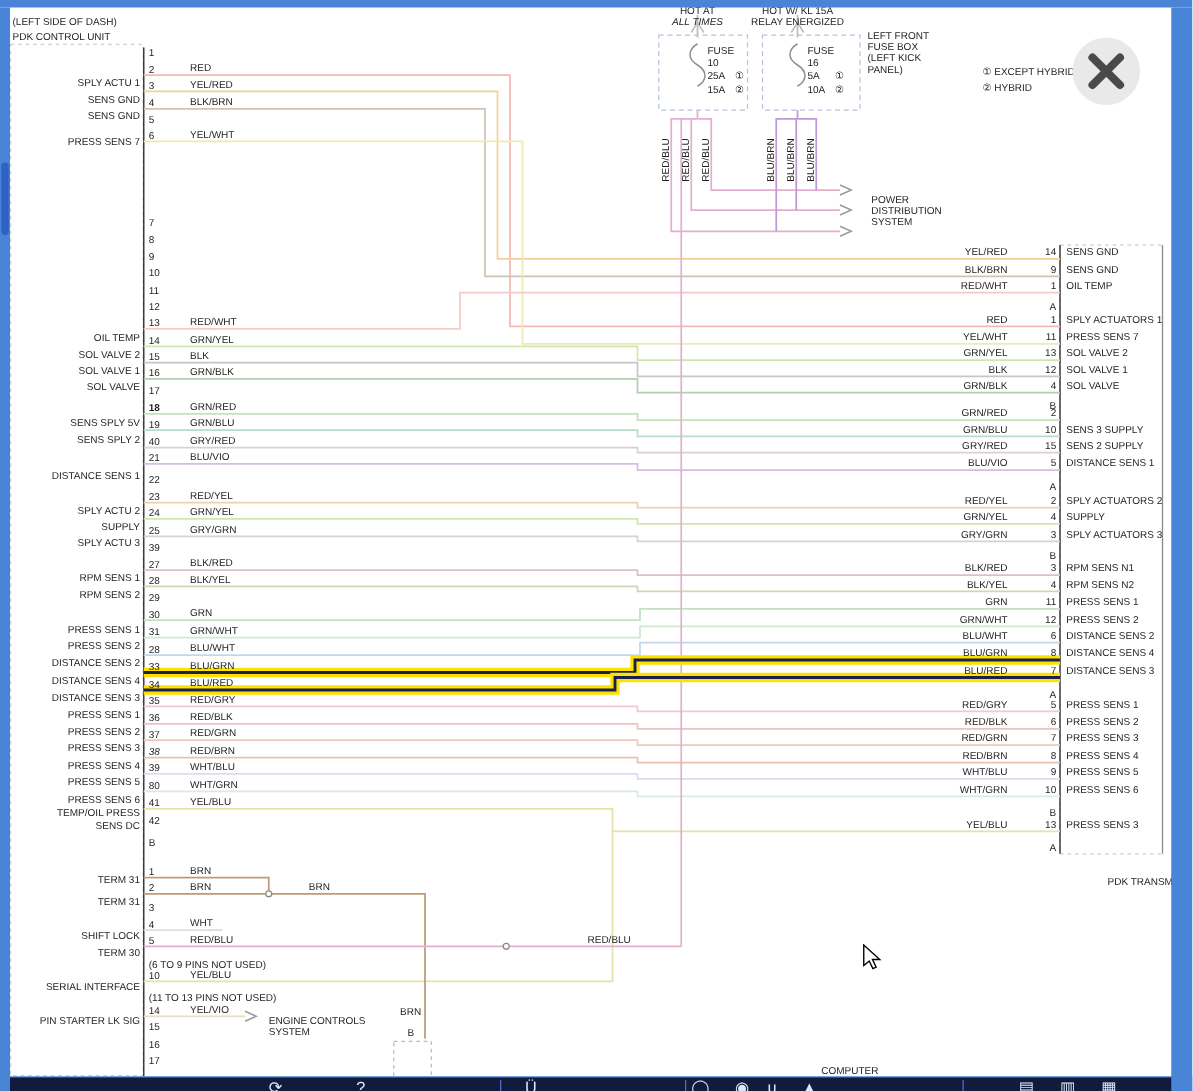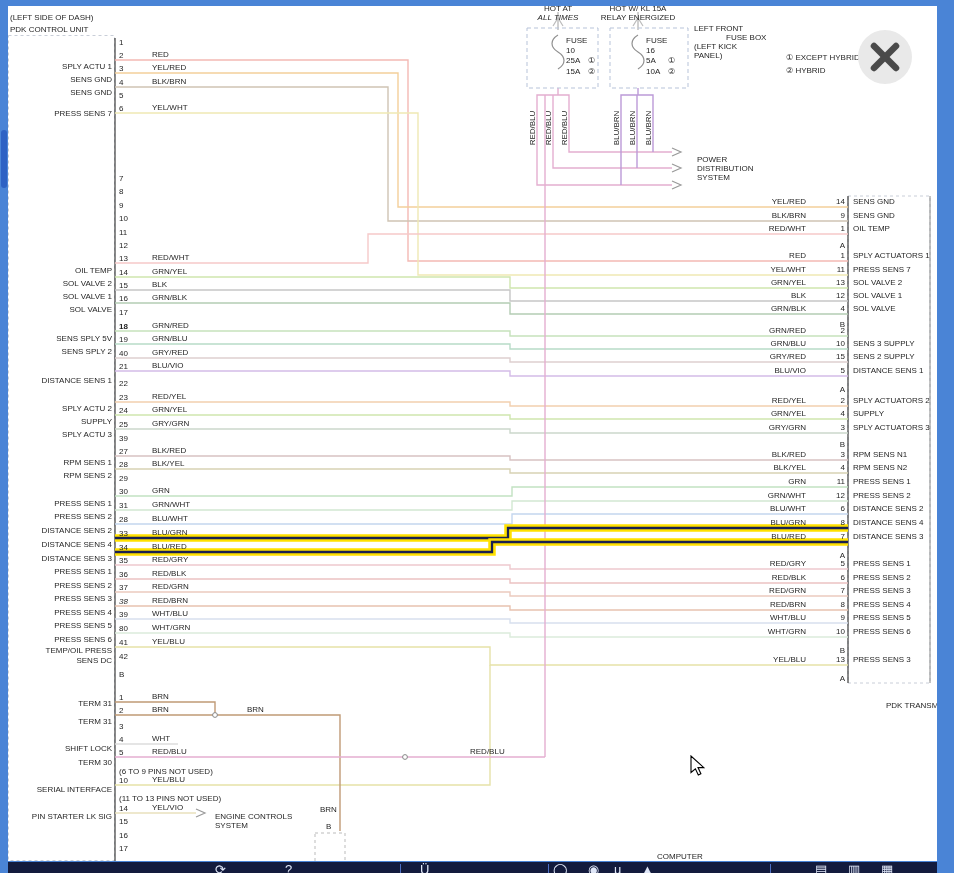--- a/index.html
+++ b/index.html
@@ -332,21 +332,21 @@
       <div class="lbl r" style="left: 845px; top: 651px;">B</div>
       <div class="lbl r" style="left: 806px; top: 660px;">YEL/BLU</div>
       <div class="lbl r" style="left: 845px; top: 660px;">13</div>
       <div class="lbl" style="left: 853px; top: 660px;">PRESS SENS 3</div>
       <div class="lbl r" style="left: 845px; top: 679px;">A</div>
       <div class="lbl c" style="left: 558px; top: 9px;">HOT AT</div>
       <div class="lbl c" style="left: 558px; top: 18px; font-style: italic;">ALL TIMES</div>
       <div class="lbl c" style="left: 638px; top: 9px;">HOT W/ KL 15A</div>
       <div class="lbl c" style="left: 638px; top: 18px;">RELAY ENERGIZED</div>
       <div class="lbl" style="left: 694px; top: 29px;">LEFT FRONT</div>
-      <div class="lbl" style="left: 726px; top: 38px; text-align: center;">FUSE BOX</div>
+      <div class="lbl" style="left: 694px; top: 38px; text-align: center;">FUSE BOX</div>
       <div class="lbl" style="left: 694px; top: 47px;">(LEFT KICK</div>
       <div class="lbl" style="left: 694px; top: 56px;">PANEL)</div>
       <div class="lbl" style="left: 786px; top: 58px;">① EXCEPT HYBRID</div>
       <div class="lbl" style="left: 786px; top: 71px;">② HYBRID</div>
       <div class="lbl v" style="left: 533px; top: 128px;">RED/BLU</div>
       <div class="lbl v" style="left: 549px; top: 128px;">RED/BLU</div>
       <div class="lbl v" style="left: 565px; top: 128px;">RED/BLU</div>
       <div class="lbl v" style="left: 617px; top: 128px;">BLU/BRN</div>
       <div class="lbl v" style="left: 633px; top: 128px;">BLU/BRN</div>
       <div class="lbl v" style="left: 649px; top: 128px;">BLU/BRN</div>

